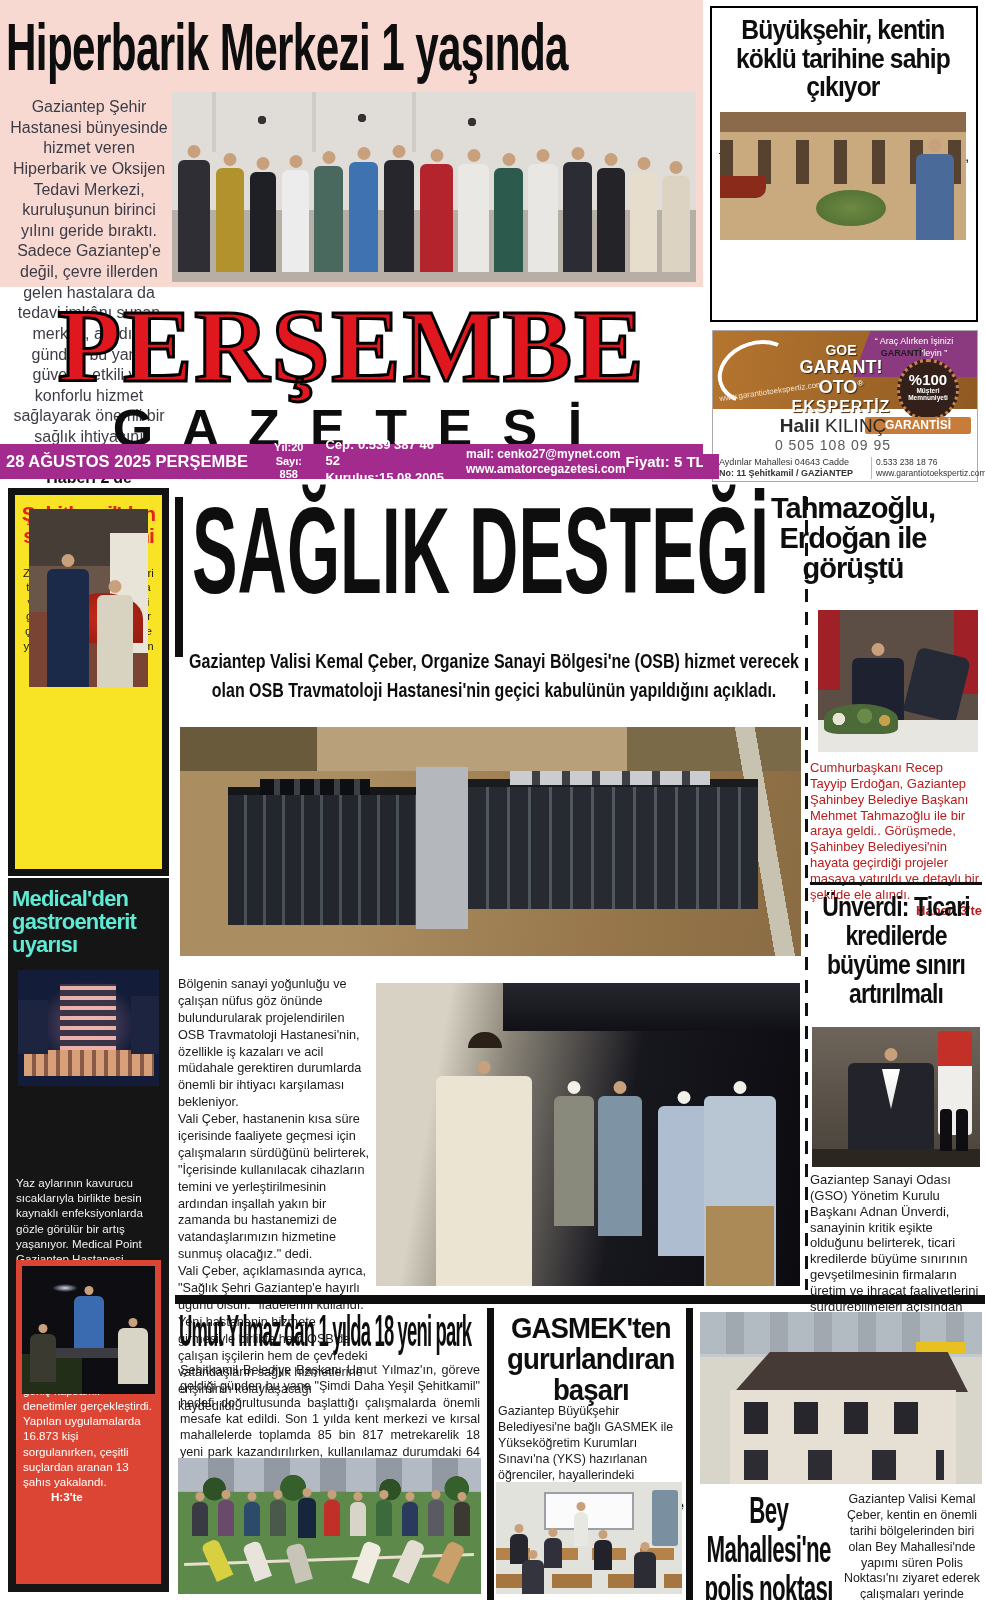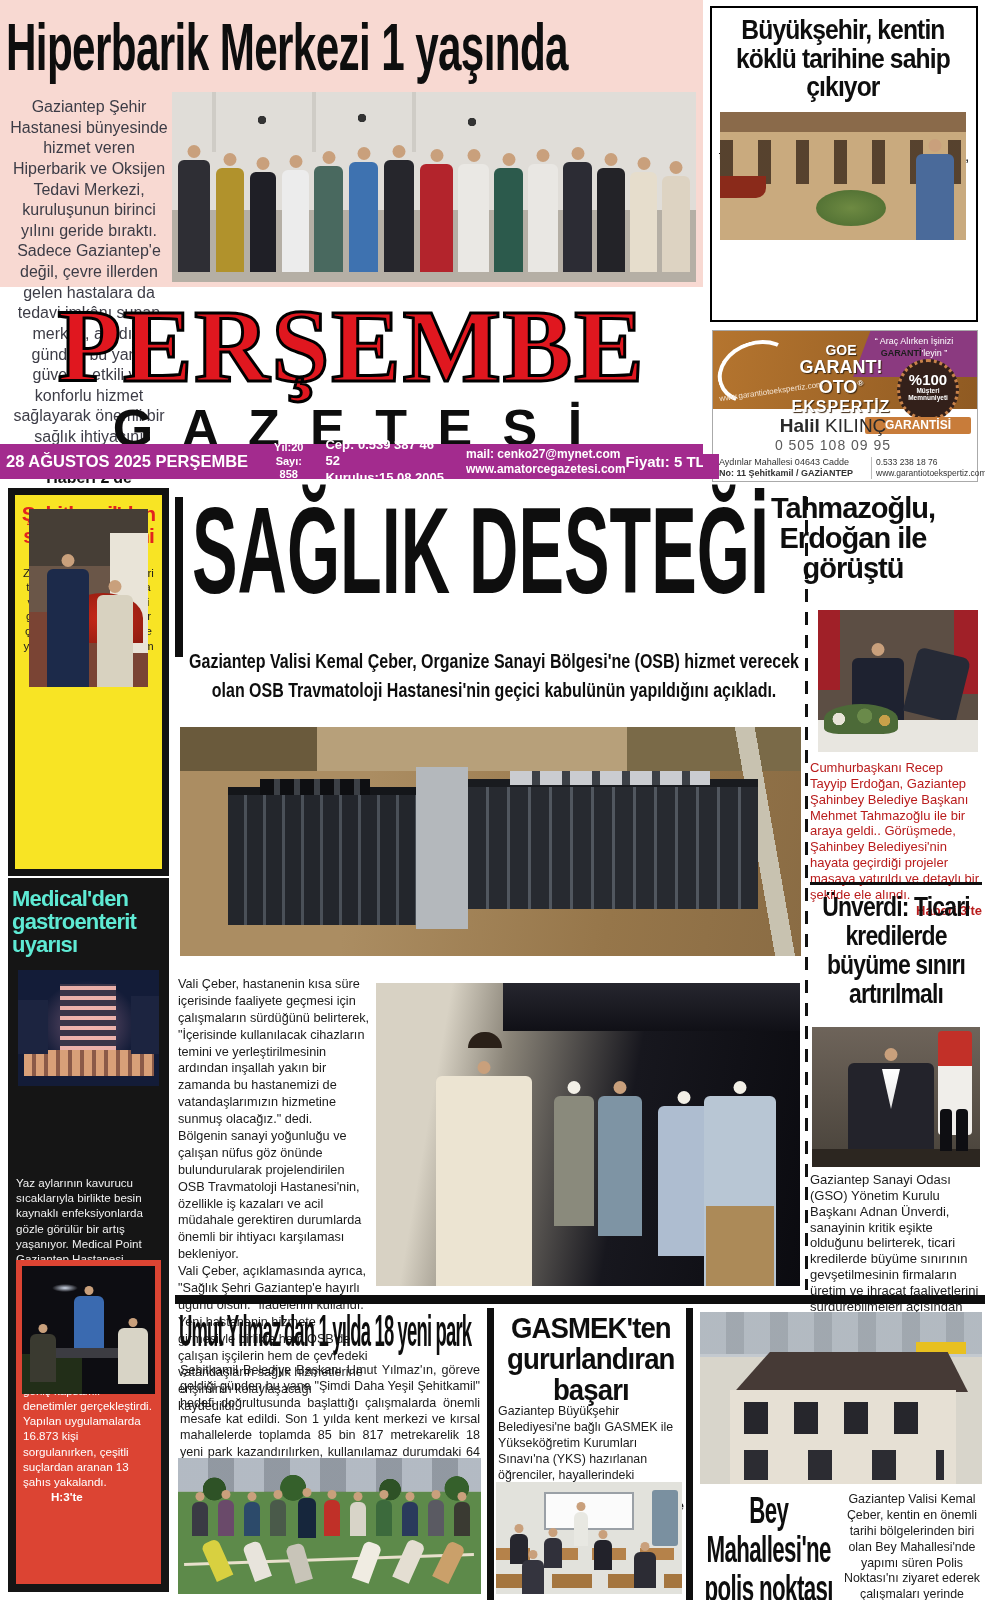--- a/index.html
+++ b/index.html
@@ -177,22 +177,22 @@
     <div class="abs" style="left:0;top:0;width:100%;height:44px;background:linear-gradient(90deg,#6a5a3c 0 22%,#b7a07a 22% 72%,#7a6a48 72% 100%);"></div>
     <div class="abs" style="right:0;top:0;width:70px;height:100%;background:linear-gradient(80deg,transparent 40%,#c8c2b0 40% 58%,transparent 58%);"></div>
     <div class="abs" style="left:48px;top:68px;width:188px;height:130px;background:repeating-linear-gradient(90deg,#23262c 0 16px,#4a5058 16px 19px);box-shadow:0 -8px 0 #14161a;"></div>
     <div class="abs" style="left:236px;top:40px;width:52px;height:162px;background:#b4b8bc;"></div>
     <div class="abs" style="left:288px;top:60px;width:290px;height:122px;background:repeating-linear-gradient(90deg,#272a30 0 18px,#51575f 18px 21px);box-shadow:0 -8px 0 #191b1f;"></div>
     <div class="abs" style="left:80px;top:52px;width:110px;height:16px;background:repeating-linear-gradient(90deg,#0e0f12 0 14px,#3c4046 14px 20px);"></div>
     <div class="abs" style="left:330px;top:44px;width:200px;height:14px;background:repeating-linear-gradient(90deg,#caccd0 0 22px,#3c4046 22px 30px);"></div>
   </div>
 
   <div class="abs" style="left:178px;top:976px;width:194px;font-size:12.7px;line-height:1.33;color:#1b1b1b;">
+    <p> Bölgenin sanayi yoğunluğu ve çalışan nüfus göz önünde bulundurularak projelendirilen OSB Travmatoloji Hastanesi'nin, özellikle iş kazaları ve acil müdahale gerektiren durumlarda önemli bir ihtiyacı karşılaması bekleniyor.</p>
     <p> Vali Çeber, hastanenin kısa süre içerisinde faaliyete geçmesi için çalışmaların sürdüğünü belirterek, "İçerisinde kullanılacak cihazların temini ve yerleştirilmesinin ardından inşallah yakın bir zamanda bu hastanemizi de vatandaşlarımızın hizmetine sunmuş olacağız." dedi.</p>
-    <p> Bölgenin sanayi yoğunluğu ve çalışan nüfus göz önünde bulundurularak projelendirilen OSB Travmatoloji Hastanesi'nin, özellikle iş kazaları ve acil müdahale gerektiren durumlarda önemli bir ihtiyacı karşılaması bekleniyor.</p>
     <p> Vali Çeber, açıklamasında ayrıca, "Sağlık Şehri Gaziantep'e hayırlı uğurlu olsun." ifadelerini kullandı.</p>
     <p> Yeni hastanenin hizmete girmesiyle birlikte hem OSB'de çalışan işçilerin hem de çevredeki vatandaşların sağlık hizmetlerine erişiminin kolaylaşacağı kaydedildi.</p>
   </div>
 
   <div class="ph" style="left:376px;top:983px;width:424px;height:303px;background:linear-gradient(100deg,#d8d2c4 0 16%,#8a8478 30%,#17171e 58%,#0b0b10 100%);">
     <div class="abs" style="left:30%;top:0;width:70%;height:48px;background:linear-gradient(#26262e,#101016);"></div>
     <div class="pr" style="left:60px;bottom:0;width:96px;height:210px;background:#ece4d2;"></div>
     <div class="abs" style="left:92px;bottom:238px;width:34px;height:16px;border-radius:16px 16px 0 0;background:#2a2018;"></div>
     <div class="pr helm" style="left:178px;bottom:60px;width:40px;height:130px;background:#8a8a7c;"></div>
     <div class="pr" style="left:222px;bottom:50px;width:44px;height:140px;background:#7e94a4;"></div>

